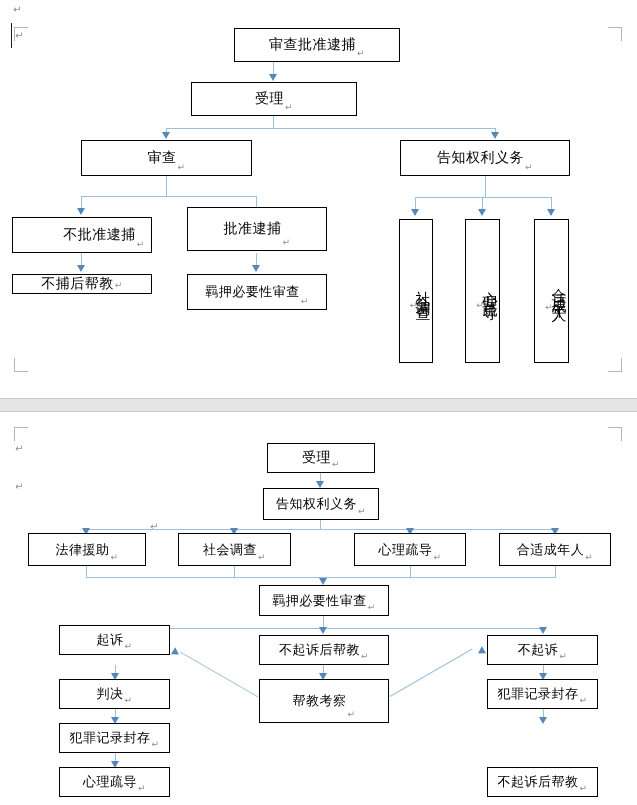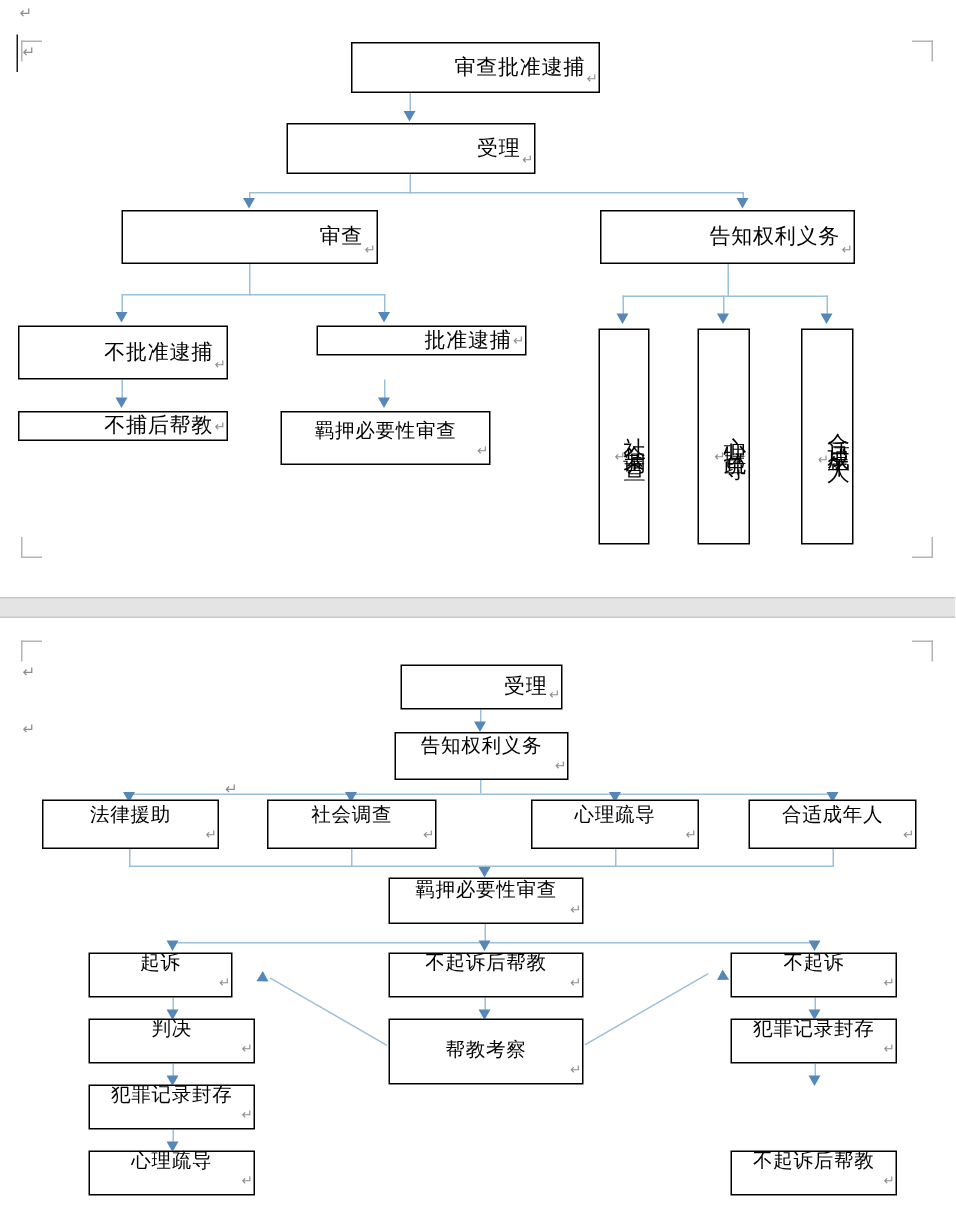--- a/index.html
+++ b/index.html
@@ -68,28 +68,28 @@
   }
 
   
   .nodebox {
     position: absolute;
     box-sizing: border-box;
     border: 1.3px solid #000000;
     background: #ffffff;
     display: flex;
     align-items: center;
-    justify-content: flex-end;
+    justify-content: center;
     color: #000000;
     font-size: 14px;
     letter-spacing: 0.5px;
     white-space: nowrap;
     z-index: 4;
   }
-  .nodebox.small { font-size: 13px; flex-direction: column; }
+  .nodebox.small { font-size: 13px; }
   .nodebox.vert {
     writing-mode: vertical-rl;
     text-orientation: upright;
     align-items: flex-start;
     justify-content: center;
     padding-top: 6px;
     letter-spacing: 5px;
     font-size: 15px;
   }
   .node-cr {
@@ -200,21 +200,21 @@
         <span class="node-cr">↵</span>
     </div>
     <div class="nodebox" style="left:400px; top:140px; width:170px; height:36px;">
       <span>告知权利义务</span>
         <span class="node-cr">↵</span>
     </div>
     <div class="nodebox" style="left:12px; top:217px; width:140px; height:36px;padding-left:44px;">
       <span>不批准逮捕</span>
         <span class="node-cr">↵</span>
     </div>
-    <div class="nodebox" style="left:187px; top:217px; width:140px; height:20px;margin-left:24px;">
+    <div class="nodebox" style="left:187px; top:207px; width:140px; height:44px;">
       <span>批准逮捕</span>
         <span class="node-cr">↵</span>
     </div>
     <div class="nodebox" style="left:12px; top:274px; width:140px; height:20px;">
       <span>不捕后帮教</span>
         <span class="node-cr">↵</span>
     </div>
     <div class="nodebox small" style="left:187px; top:274px; width:140px; height:36px;">
       <span>羁押必要性审查</span>
         <span class="node-cr">↵</span>
@@ -317,21 +317,21 @@
         <span class="node-cr">↵</span>
     </div>
     <div class="nodebox small" style="left:499px; top:121px; width:112px; height:33px;">
       <span>合适成年人</span>
         <span class="node-cr">↵</span>
     </div>
     <div class="nodebox small" style="left:259px; top:173px; width:130px; height:31px;">
       <span>羁押必要性审查</span>
         <span class="node-cr">↵</span>
     </div>
-    <div class="nodebox small" style="left:59px; top:223px; width:96px; height:30px;">
+    <div class="nodebox small" style="left:59px; top:213px; width:111px; height:30px;">
       <span>起诉</span>
         <span class="node-cr">↵</span>
     </div>
     <div class="nodebox small" style="left:259px; top:223px; width:130px; height:30px;">
       <span>不起诉后帮教</span>
         <span class="node-cr">↵</span>
     </div>
     <div class="nodebox small" style="left:487px; top:223px; width:111px; height:30px;">
       <span>不起诉</span>
         <span class="node-cr">↵</span>

